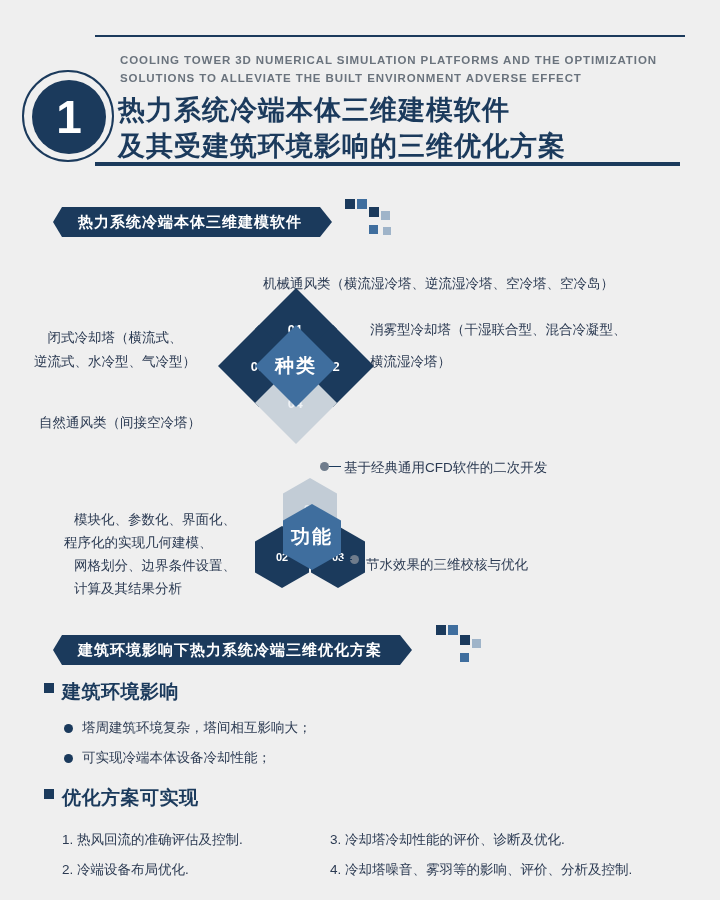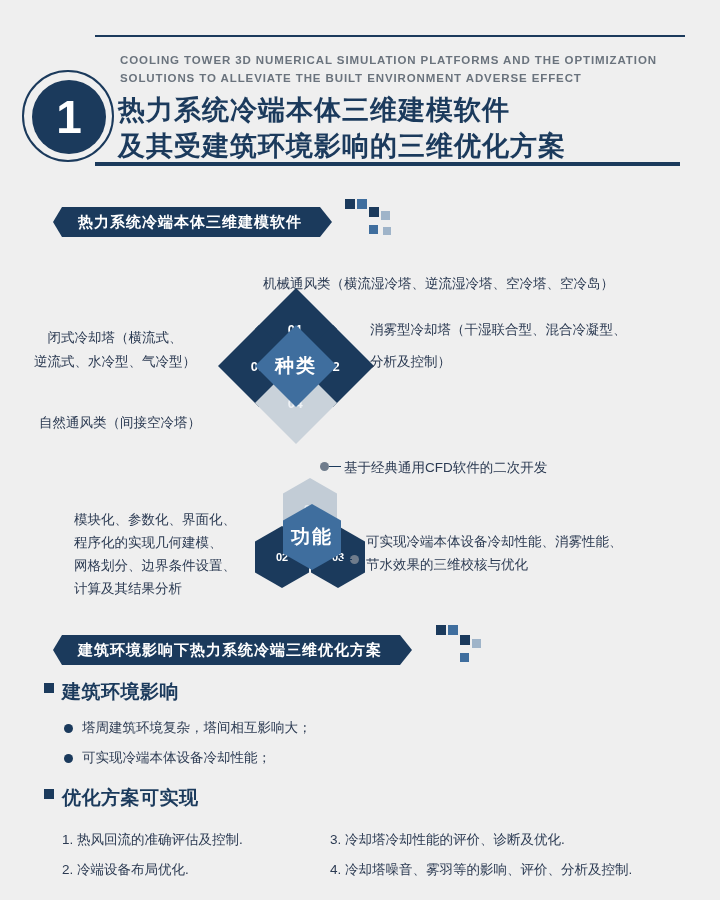--- a/index.html
+++ b/index.html
@@ -306,21 +306,21 @@
         <span>04</span>
       </div>
     <div class="dia center">
         <span>种类</span>
       </div>
   </div>
 
   <div class="dia-label" style="left:263px; top:273px;">机械通风类（横流湿冷塔、逆流湿冷塔、空冷塔、空冷岛）</div>
 
   <div class="dia-label" style="left:370px; top:319px;">消雾型冷却塔（干湿联合型、混合冷凝型、</div>
-  <div class="dia-label" style="left:370px; top:351px;">分析及控制）</div>
+  <div class="dia-label" style="left:370px; top:351px;">横流湿冷塔）</div>
 
   <div class="dia-label right-al" style="left:10px; top:327px; width:210px;">闭式冷却塔（横流式、</div>
   <div class="dia-label right-al" style="left:10px; top:351px; width:210px;">逆流式、水冷型、气冷型）</div>
 
   <div class="dia-label right-al" style="left:20px; top:412px; width:200px;">自然通风类（间接空冷塔）</div>
 
   <div class="hex-wrap">
     <div class="hex h01">
         <span>01</span>
       </div>
@@ -336,25 +336,24 @@
   </div>
 
   <div class="dot" style="left:320px; top:462px;"></div>
   <div class="dotline" style="left:329px; top:466px; width:12px;"></div>
   <div class="hex-label" style="left:344px; top:456px;">基于经典通用CFD软件的二次开发</div>
 
   <div class="dot" style="left:350px; top:555px;"></div>
   <div class="dotline" style="left:340px; top:559px; width:12px;"></div>
 
   <div class="hex-label" style="left:74px; top:508px;">模块化、参数化、界面化、</div>
-  <div class="hex-label" style="left:74px; top:531px;text-align:center;">程序化的实现几何建模、</div>
+  <div class="hex-label" style="left:64px; top:531px;text-align:center;">程序化的实现几何建模、</div>
   <div class="hex-label" style="left:74px; top:554px;">网格划分、边界条件设置、</div>
   <div class="hex-label" style="left:74px; top:577px;">计算及其结果分析</div>
 
-  <div class="hex-label" style="left:366px; top:530px;">可实现冷端本体设备冷却性能、消雾性能、</div>
   <div class="hex-label" style="left:366px; top:553px;">节水效果的三维校核与优化</div>
 
   <div class="banner" style="left:62px; top:635px;">建筑环境影响下热力系统冷端三维优化方案</div>
   <div class="pix" style="left:436px; top:625px; width:10px; height:10px;"></div>
   <div class="pix light" style="left:448px; top:625px; width:10px; height:10px;"></div>
   <div class="pix" style="left:460px; top:635px; width:10px; height:10px;"></div>
   <div class="pix pale" style="left:472px; top:639px; width:9px; height:9px;"></div>
   <div class="pix light" style="left:460px; top:653px; width:9px; height:9px;"></div>
 
   <div class="sq" style="left:44px; top:683px;"></div>

